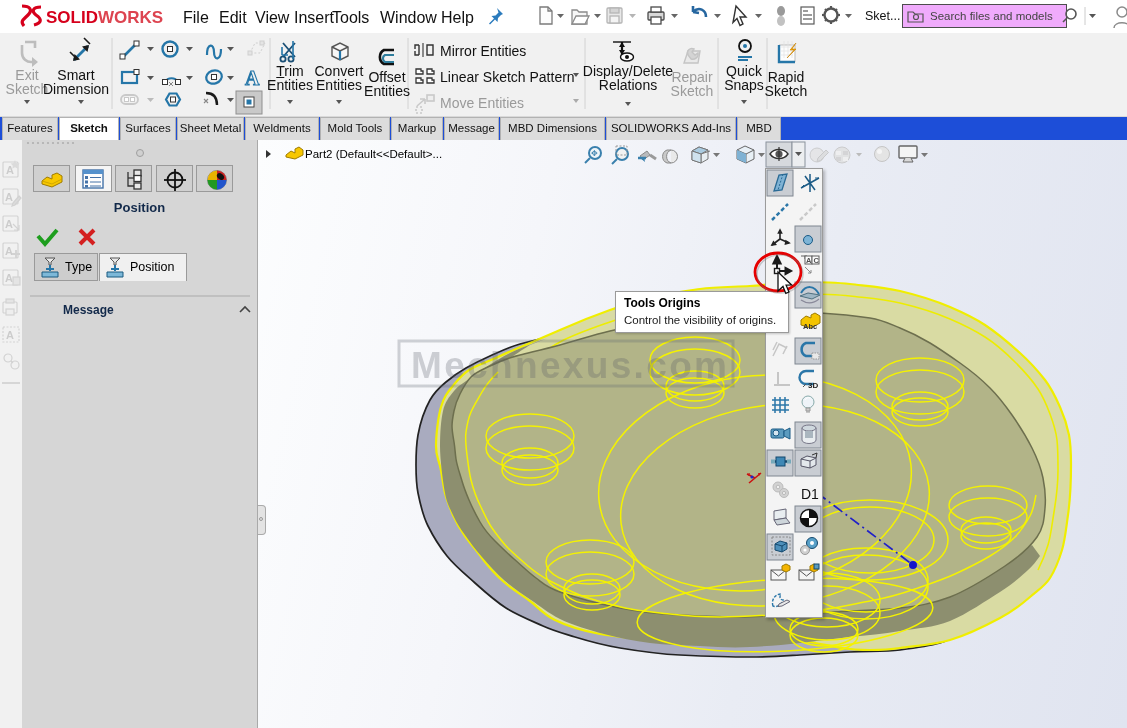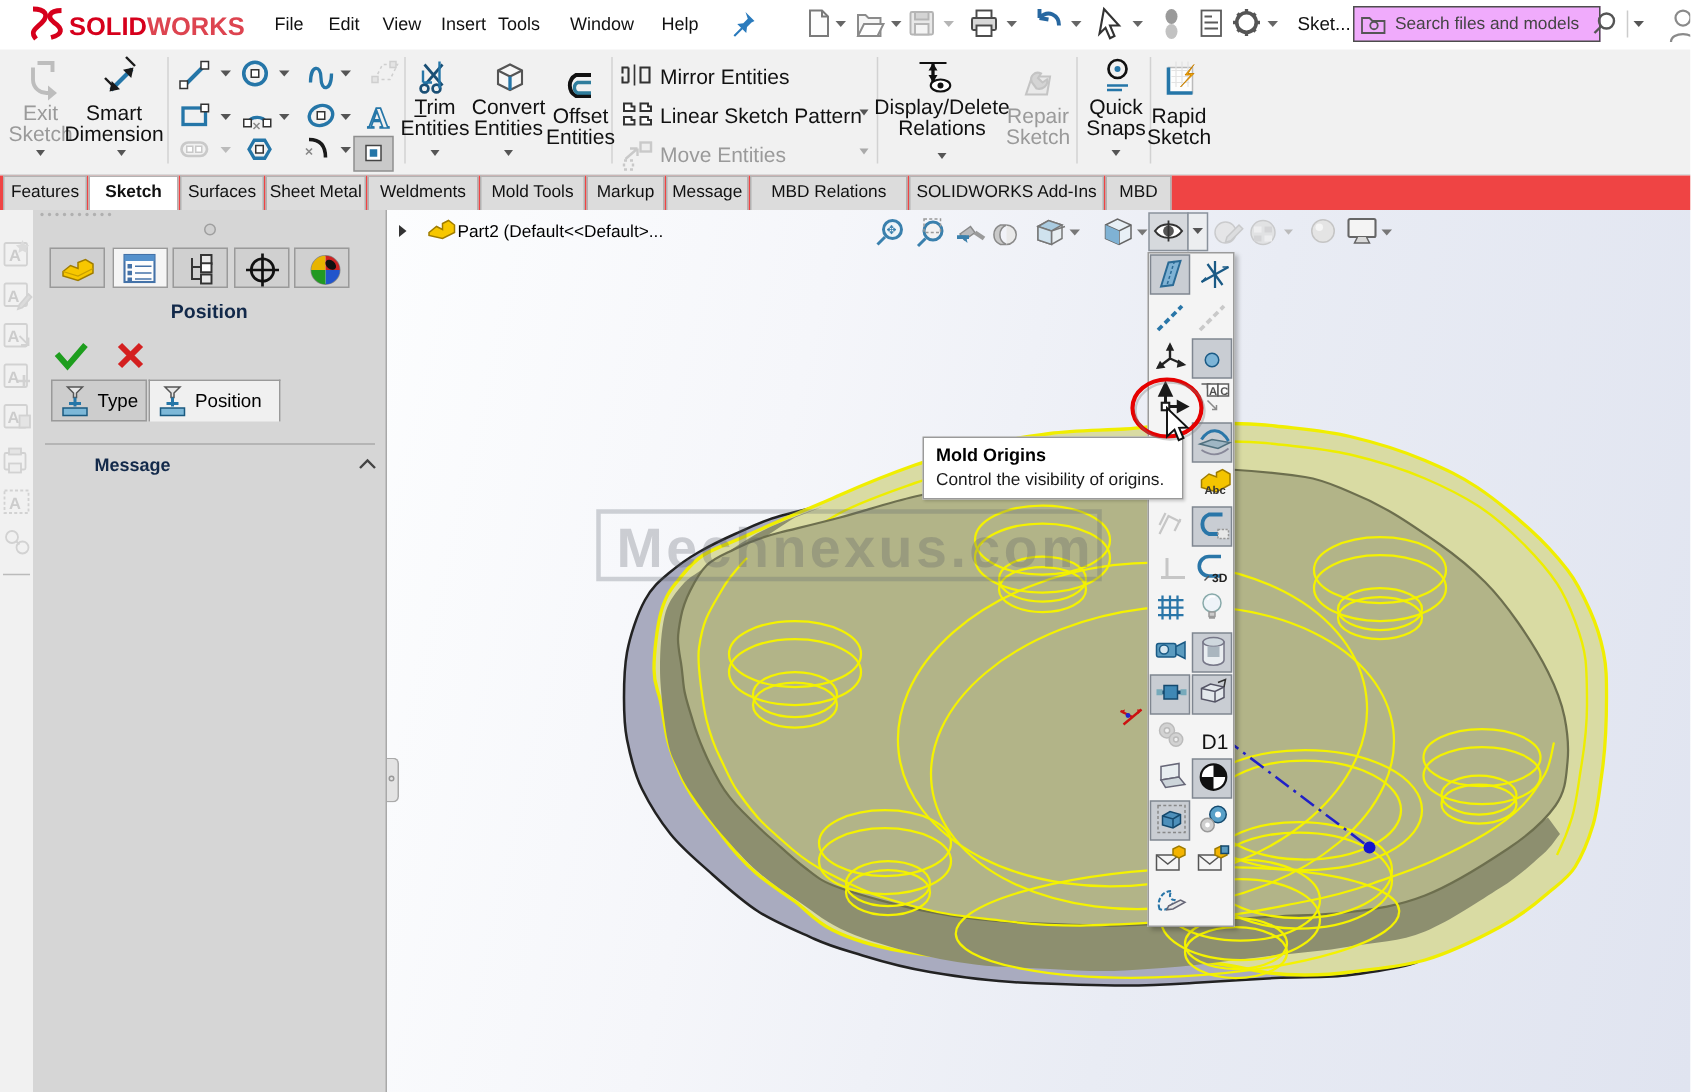--- a/index.html
+++ b/index.html
@@ -1,34 +1,34 @@
 <!DOCTYPE html>
 <html><head>
 <meta charset="utf-8">
 <style>
 * { margin:0; padding:0; box-sizing:border-box; }
 html,body { width:1127px; height:728px; overflow:hidden; font-family:"Liberation Sans", sans-serif; }
 #page { position:relative; width:1127px; height:728px; background:#fff; }
 
 
 #titlebar { position:absolute; left:0; top:0; width:1127px; height:33px; background:#ffffff; }
-.menus { position:absolute; top:9px; font-size:12px; color:#111; }
+.menus { position:absolute; top:9px; font-size:16px; color:#111; }
 .pin { position:absolute; top:6px; color:#2b7bbd; font-size:15px; }
 #searchbox { position:absolute; left:902px; top:4px; width:165px; height:24px; border:1px solid #4d4d4d; background:#f0abfc; }
 #searchbox .stext { position:absolute; left:27px; top:5px; font-size:11.5px; color:#444; }
 
 
 #ribbon { position:absolute; left:0; top:33px; width:1127px; height:84px; background:#f1f1f1; border-bottom:1px solid #d9d9d9; }
 .rlabel { position:absolute; font-size:14px; color:#111; text-align:center; line-height:13.5px; white-space:nowrap; }
 .rlabel.gray { color:#9a9a9a; }
 .caret { position:absolute; width:0; height:0; border-left:3.5px solid transparent; border-right:3.5px solid transparent; border-top:4px solid #555; }
 .caret.gray { border-top-color:#aaa; }
 
 
-#tabbar { position:absolute; left:0; top:117px; width:1127px; height:23px; background:#ef4444; }
+#tabbar { position:absolute; left:0; top:117px; width:1127px; height:23px; background:#1d4ed8; }
 .ctab { position:absolute; top:0; height:23px; background:#dcdcdc; border:1px solid #b2b2b2; border-bottom:none; font-size:11.5px; color:#111; text-align:center; padding-top:4px; }
 .ctab.active { background:#ffffff; font-weight:bold; border-color:#b2b2b2; }
 
 
 #lefttools { position:absolute; left:0; top:140px; width:22px; height:588px; background:#f1f1f1; }
 #panel { position:absolute; left:22px; top:140px; width:236px; height:588px; background:#d6d6d6; border-right:1px solid #a9a9a9; }
 .pmtab { position:absolute; top:18px; width:37px; height:27px; background:#d0d0d0; border:1px solid #9a9a9a; }
 .pmtab.active { background:#f5f5f5; }
 #pmtitle { position:absolute; top:60px; left:0; width:100%; text-align:center; font-size:13px; font-weight:bold; color:#12294a; }
 .subtab { position:absolute; top:114px; height:28px; background:#cdcdcd; border:1px solid #9a9a9a; font-size:12.5px; color:#000000; }
@@ -312,21 +312,21 @@
   </div>
   <div id="tabbar">
     <div class="ctab" style="left:2px; width:56px;">Features</div>
     <div class="ctab active" style="left:59px; width:60px;">Sketch</div>
     <div class="ctab" style="left:120px; width:56px;">Surfaces</div>
     <div class="ctab" style="left:177px; width:67px;">Sheet Metal</div>
     <div class="ctab" style="left:245px; width:74px;">Weldments</div>
     <div class="ctab" style="left:320px; width:70px;">Mold Tools</div>
     <div class="ctab" style="left:391px; width:52px;">Markup</div>
     <div class="ctab" style="left:444px; width:55px;">Message</div>
-    <div class="ctab" style="left:500px; width:105px;">MBD Relations</div>
+    <div class="ctab" style="left:500px; width:105px;">MBD Dimensions</div>
     <div class="ctab" style="left:606px; width:130px;">SOLIDWORKS Add-Ins</div>
     <div class="ctab" style="left:737px; width:44px;">MBD</div>
   </div>
   <div id="lefttools">
 
     <svg width="22" height="588">
       <g fill="none" stroke="#cdcdcd" stroke-width="1.2" opacity="0.85">
         <g transform="translate(3,20)">
           <rect x="0" y="2" width="15" height="15" rx="1"></rect>
             <text x="3" y="14" font-size="11" fill="#c6c6c6" stroke="none" font-weight="bold">A</text>
@@ -771,21 +771,21 @@
         </g>
 
         <g transform="translate(5,423)">
           <path d="M2 14 c-2 -6 2 -12 8 -12 c-2 3 -1 6 2 6 c-1 4 -6 8 -10 6 z" fill="none" stroke="#2a76a8" stroke-width="1.4" stroke-dasharray="3 1.5"></path>
           <path d="M8 12 l8 -4 3 1.5 -8 4.5 -4 0.5 z" fill="#e8e8e8" stroke="#667"></path>
         </g>
       </svg>
     </div>
 
     <div id="tooltip">
-        <b>Mold Origins</b>
+        <b>Tools Origins</b>
         <span>Control the visibility of origins.</span>
       </div>
 
     <svg width="100" height="70" style="left:485px; top:100px; overflow:visible">
       <ellipse cx="35" cy="32" rx="23" ry="19" fill="none" stroke="#e60000" stroke-width="2.8"></ellipse>
       <ellipse cx="37" cy="34" rx="23" ry="19" fill="none" stroke="rgba(120,120,120,0.35)" stroke-width="1.6"></ellipse>
       <path d="M35 32 l0 19 5 -4.6 2.8 7 3.2 -1.4 -2.9 -6.8 5.5 -0.2 z" fill="#fff" stroke="#111" stroke-width="1.3"></path>
     </svg>
 
     <div style="position:absolute; left:0; top:365px; width:8px; height:30px; background:#e3e3e3; border:1px solid #aaa; border-left:none; border-radius:0 4px 4px 0;">

